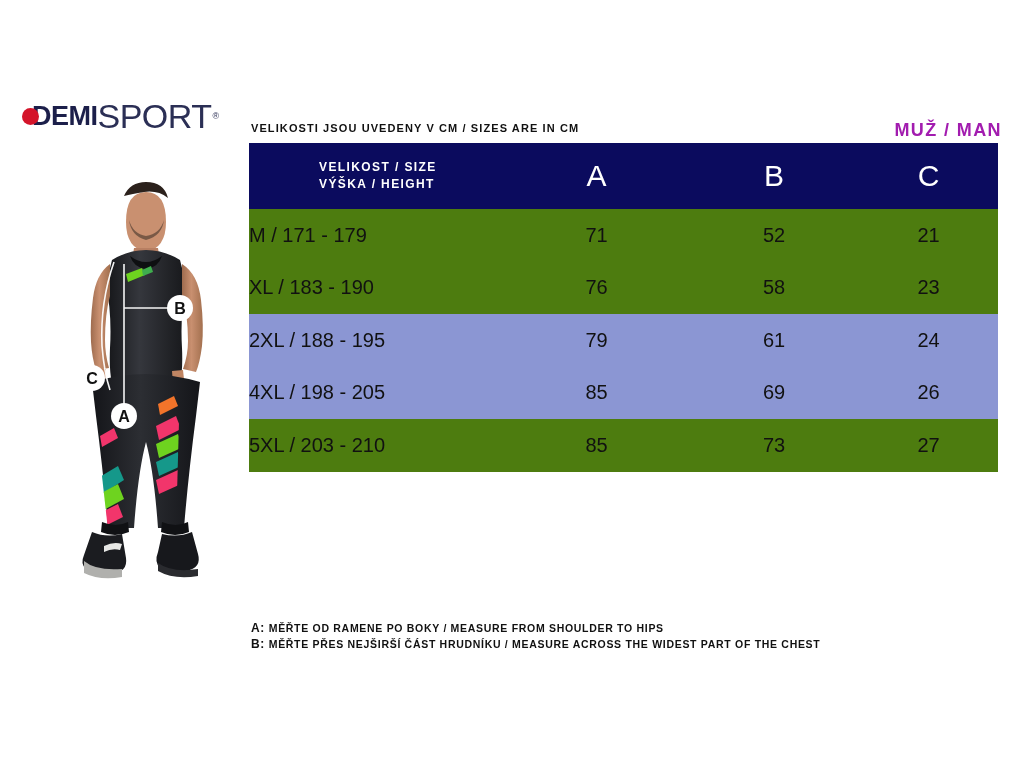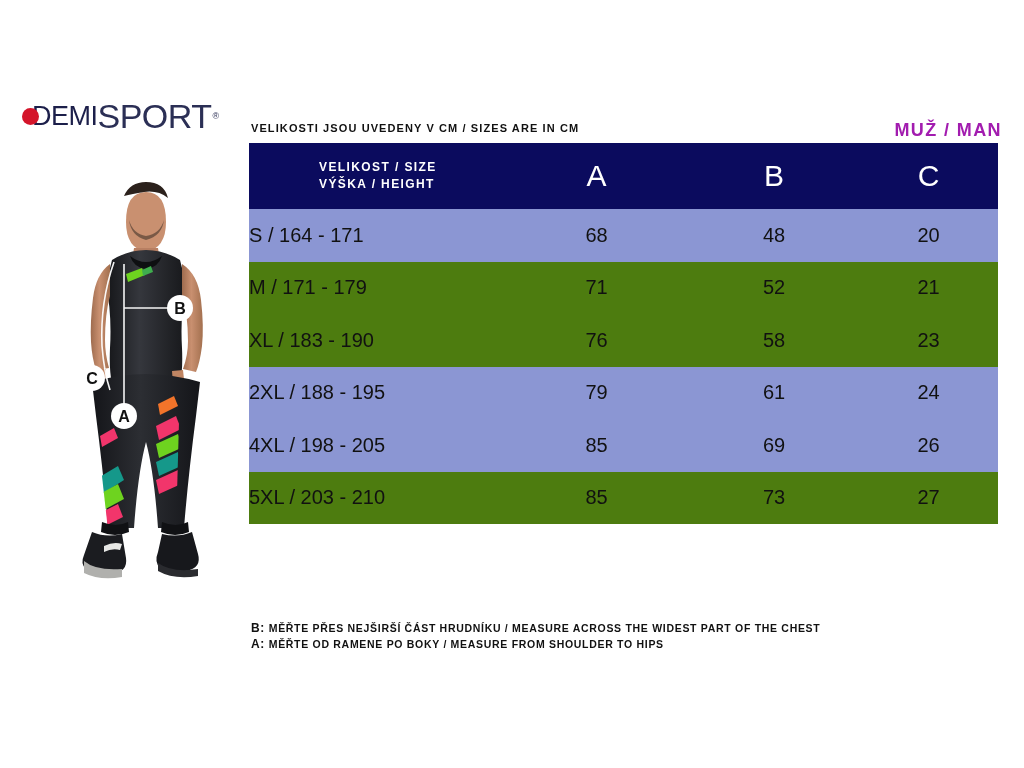--- a/index.html
+++ b/index.html
@@ -12,21 +12,21 @@
 
   
   #logo-area { position:absolute; left:22px; top:99px; width:200px; height:34px; }
   .logo-row { display:flex; align-items:center; height:34px; }
   .logo-dot {
     width:17px; height:17px; border-radius:50%;
     background:#d4142a; margin-right:-7px; position:relative; z-index:2;
     flex:0 0 auto;
   }
   .logo-demi {
-    font-size:27px; font-weight:normal; color:#1c1f4a;
+    font-size:27px; font-weight:bold; color:#1c1f4a;
     letter-spacing:-0.5px; line-height:1; position:relative; z-index:1;
   }
   .logo-sport {
     font-size:34px; font-weight:400; color:#2b2f55;
     letter-spacing:-0.5px; line-height:1;
   }
   .logo-reg { font-size:9px; color:#2b2f55; vertical-align:super; margin-left:1px; }
 
   
   #model-figure { position:absolute; left:30px; top:178px; width:235px; height:480px; }
@@ -213,26 +213,20 @@
           <div>VELIKOST / SIZE</div>
           <div>VÝŠKA / HEIGHT</div>
         </div>
       </th>
       <th class="th-letter">A</th>
       <th class="th-letter">B</th>
       <th class="th-letter">C</th>
     </tr>
   </thead>
   <tbody id="table-body">
-      <tr class="stripe">
-        <td class="cell-size">S / 164 - 171</td>
-        <td class="cell-val">68</td>
-        <td class="cell-val">48</td>
-        <td class="cell-val">20</td>
-      </tr>
       <tr class="plain">
         <td class="cell-size">M / 171 - 179</td>
         <td class="cell-val">71</td>
         <td class="cell-val">52</td>
         <td class="cell-val">21</td>
       </tr>
       <tr class="plain">
         <td class="cell-size">XL / 183 - 190</td>
         <td class="cell-val">76</td>
         <td class="cell-val">58</td>
@@ -253,15 +247,15 @@
       <tr class="plain">
         <td class="cell-size">5XL / 203 - 210</td>
         <td class="cell-val">85</td>
         <td class="cell-val">73</td>
         <td class="cell-val">27</td>
       </tr>
     </tbody>
 </table>
 
 <div id="footnotes">
+    <div><span class="fn-letter">A:</span><span> MĚŘTE OD RAMENE PO BOKY / MEASURE FROM SHOULDER TO HIPS</span></div>
     <div><span class="fn-letter">B:</span><span> MĚŘTE PŘES NEJŠIRŠÍ ČÁST HRUDNÍKU / MEASURE ACROSS THE WIDEST PART OF THE CHEST</span></div>
-    <div><span class="fn-letter">A:</span><span> MĚŘTE OD RAMENE PO BOKY / MEASURE FROM SHOULDER TO HIPS</span></div>
   </div>
 
 </body></html>

